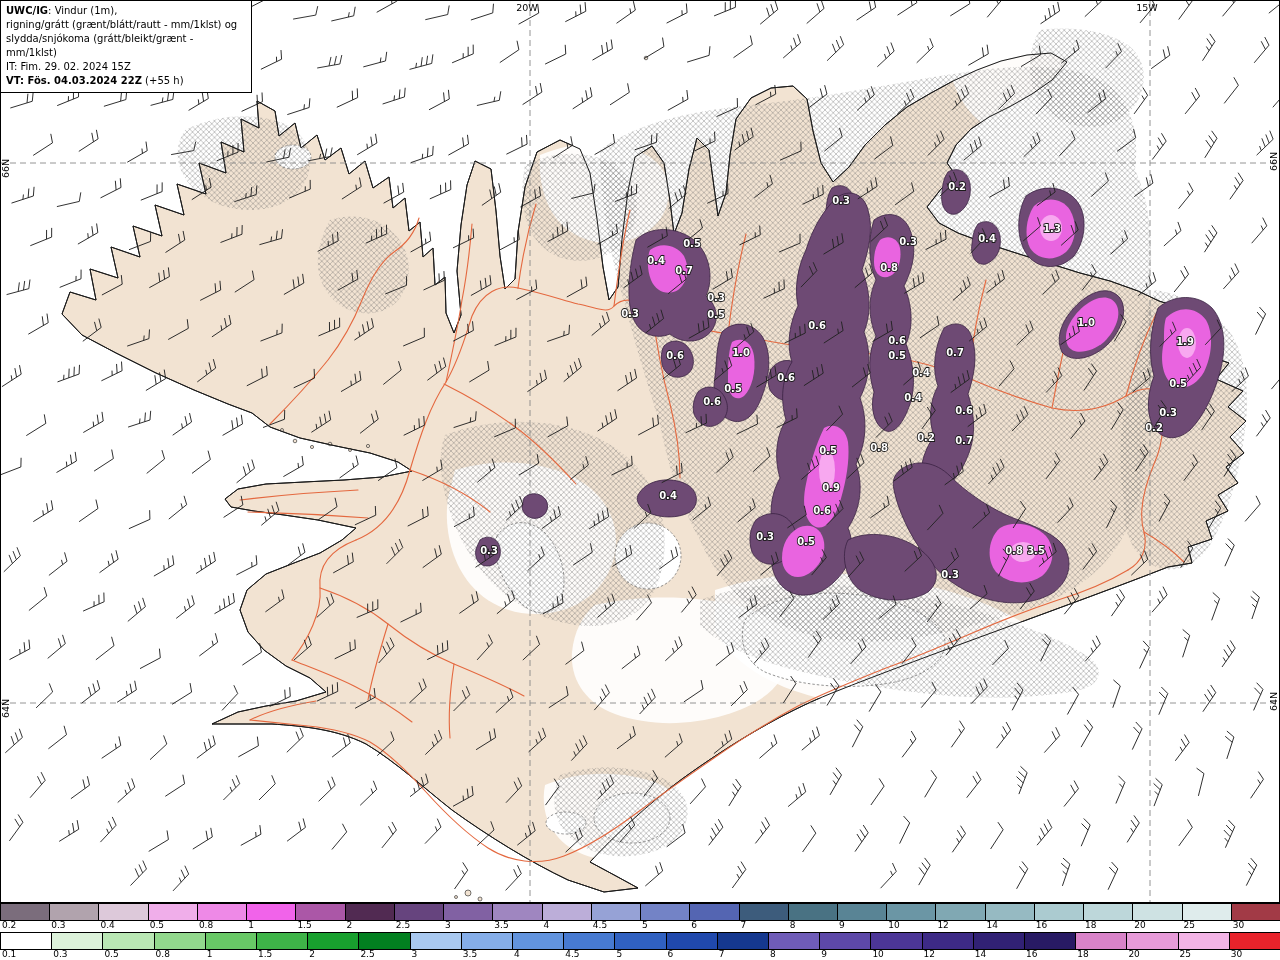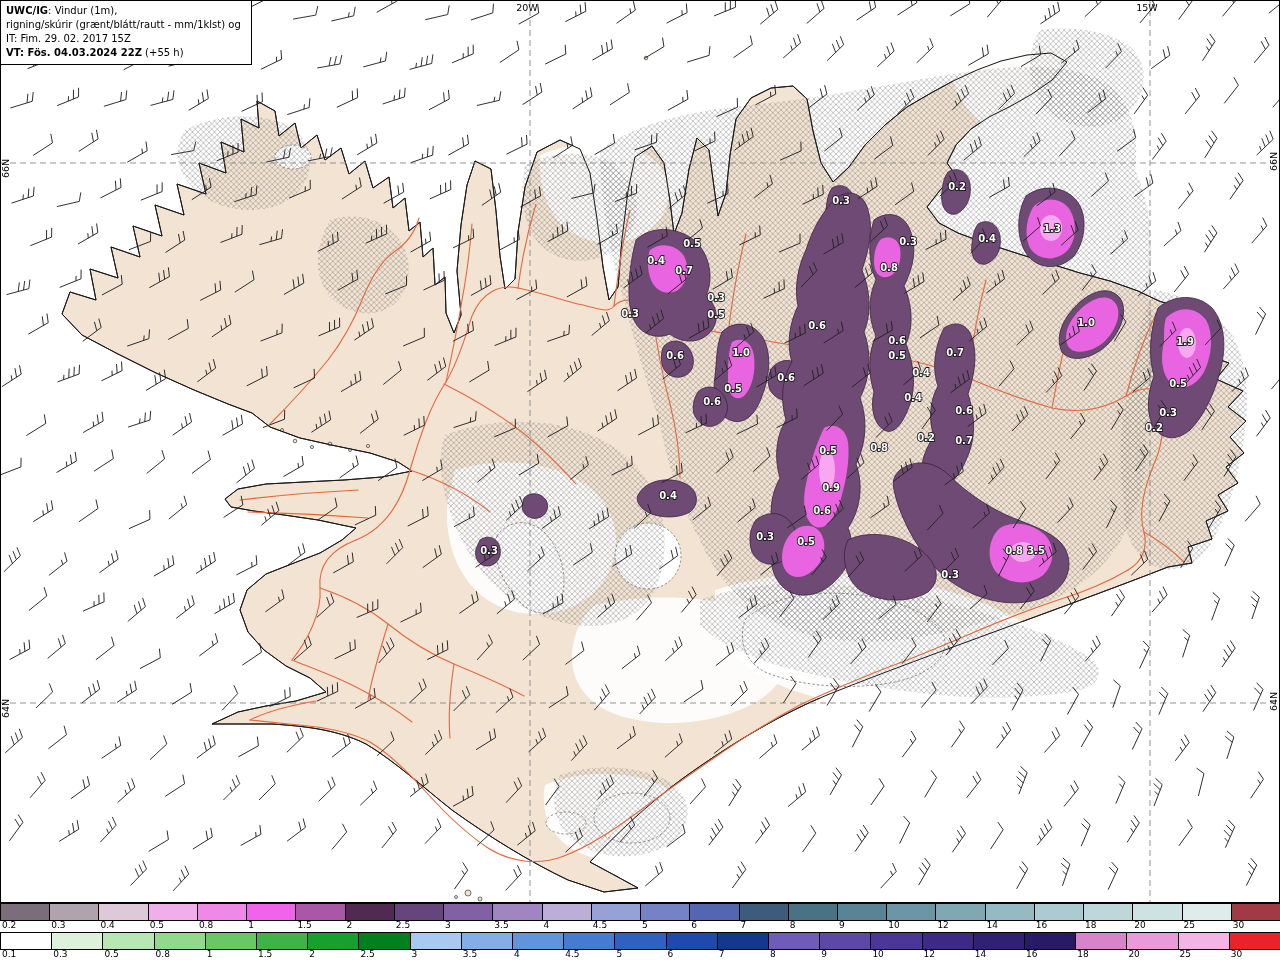--- a/index.html
+++ b/index.html
@@ -1801,22 +1801,23 @@
         <text class="gratlabel" transform="translate(1277 171) rotate(-90)">66N</text>
         <text class="gratlabel" transform="translate(9 718) rotate(-90)">64N</text>
         <text class="gratlabel" transform="translate(1277 711) rotate(-90)">64N</text>
       </g>
 
   <rect x="0.5" y="0.5" width="1279" height="902" fill="none" stroke="#000" stroke-width="1"></rect>
 </svg>
 
 <div id="title-box">
   <div><b>UWC/IG</b><span>: Vindur (1m),</span></div>
-  <div>rigning/skúrir (grænt/blátt/rautt - mm/1klst) og</div>
-  <div>IT: Fim. 29. 02. 2017 15Z</div>
+  <div>rigning/grátt (grænt/blátt/rautt - mm/1klst) og</div>
+  <div>slydda/snjókoma (grátt/bleikt/grænt - mm/1klst)</div>
+  <div>IT: Fim. 29. 02. 2024 15Z</div>
   <div><b>VT: Fös. 04.03.2024 22Z</b><span> (+55 h)</span></div>
 </div>
 
 <div id="legend">
   <div class="legend-bar" id="legend-top-bar">
         <div class="legend-seg" style="background: rgb(123, 109, 124);"></div>
         <div class="legend-seg" style="background: rgb(177, 163, 173);"></div>
         <div class="legend-seg" style="background: rgb(221, 201, 218);"></div>
         <div class="legend-seg" style="background: rgb(240, 174, 234);"></div>
         <div class="legend-seg" style="background: rgb(238, 137, 231);"></div>

